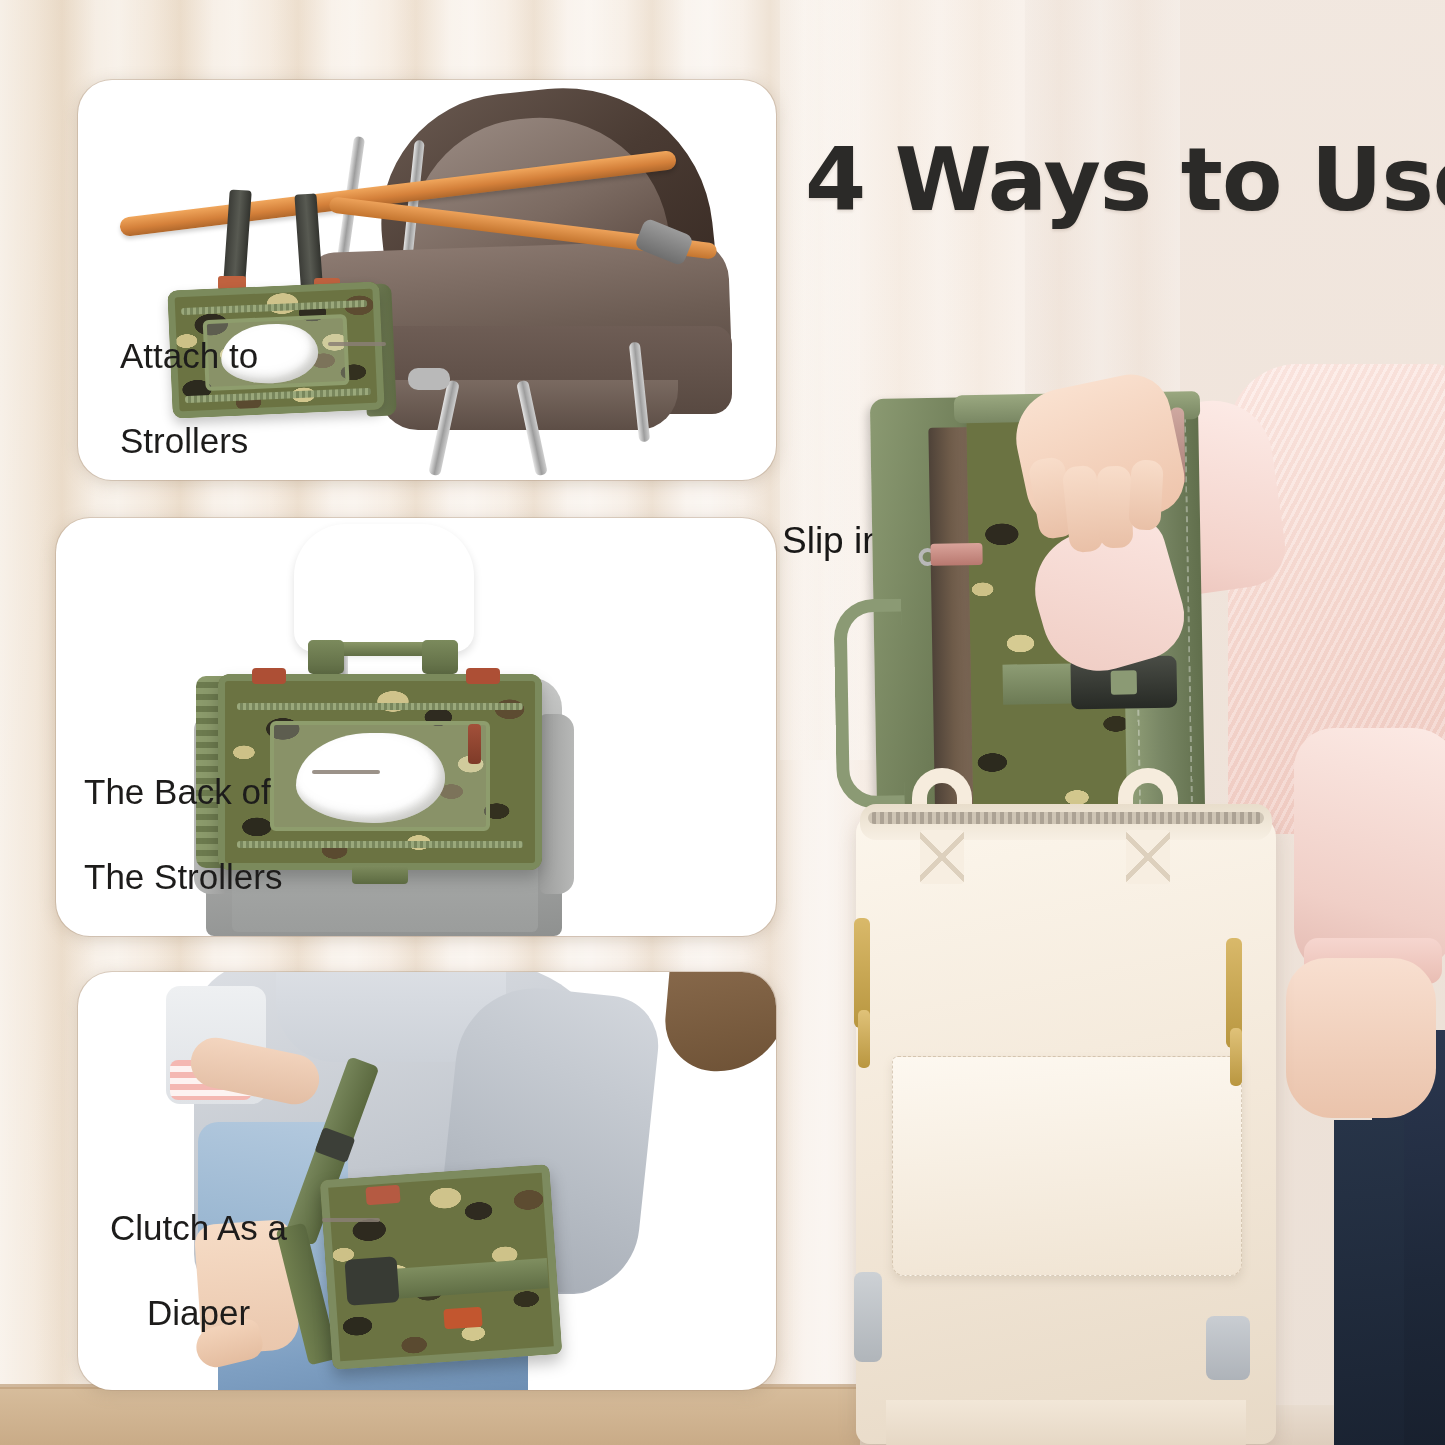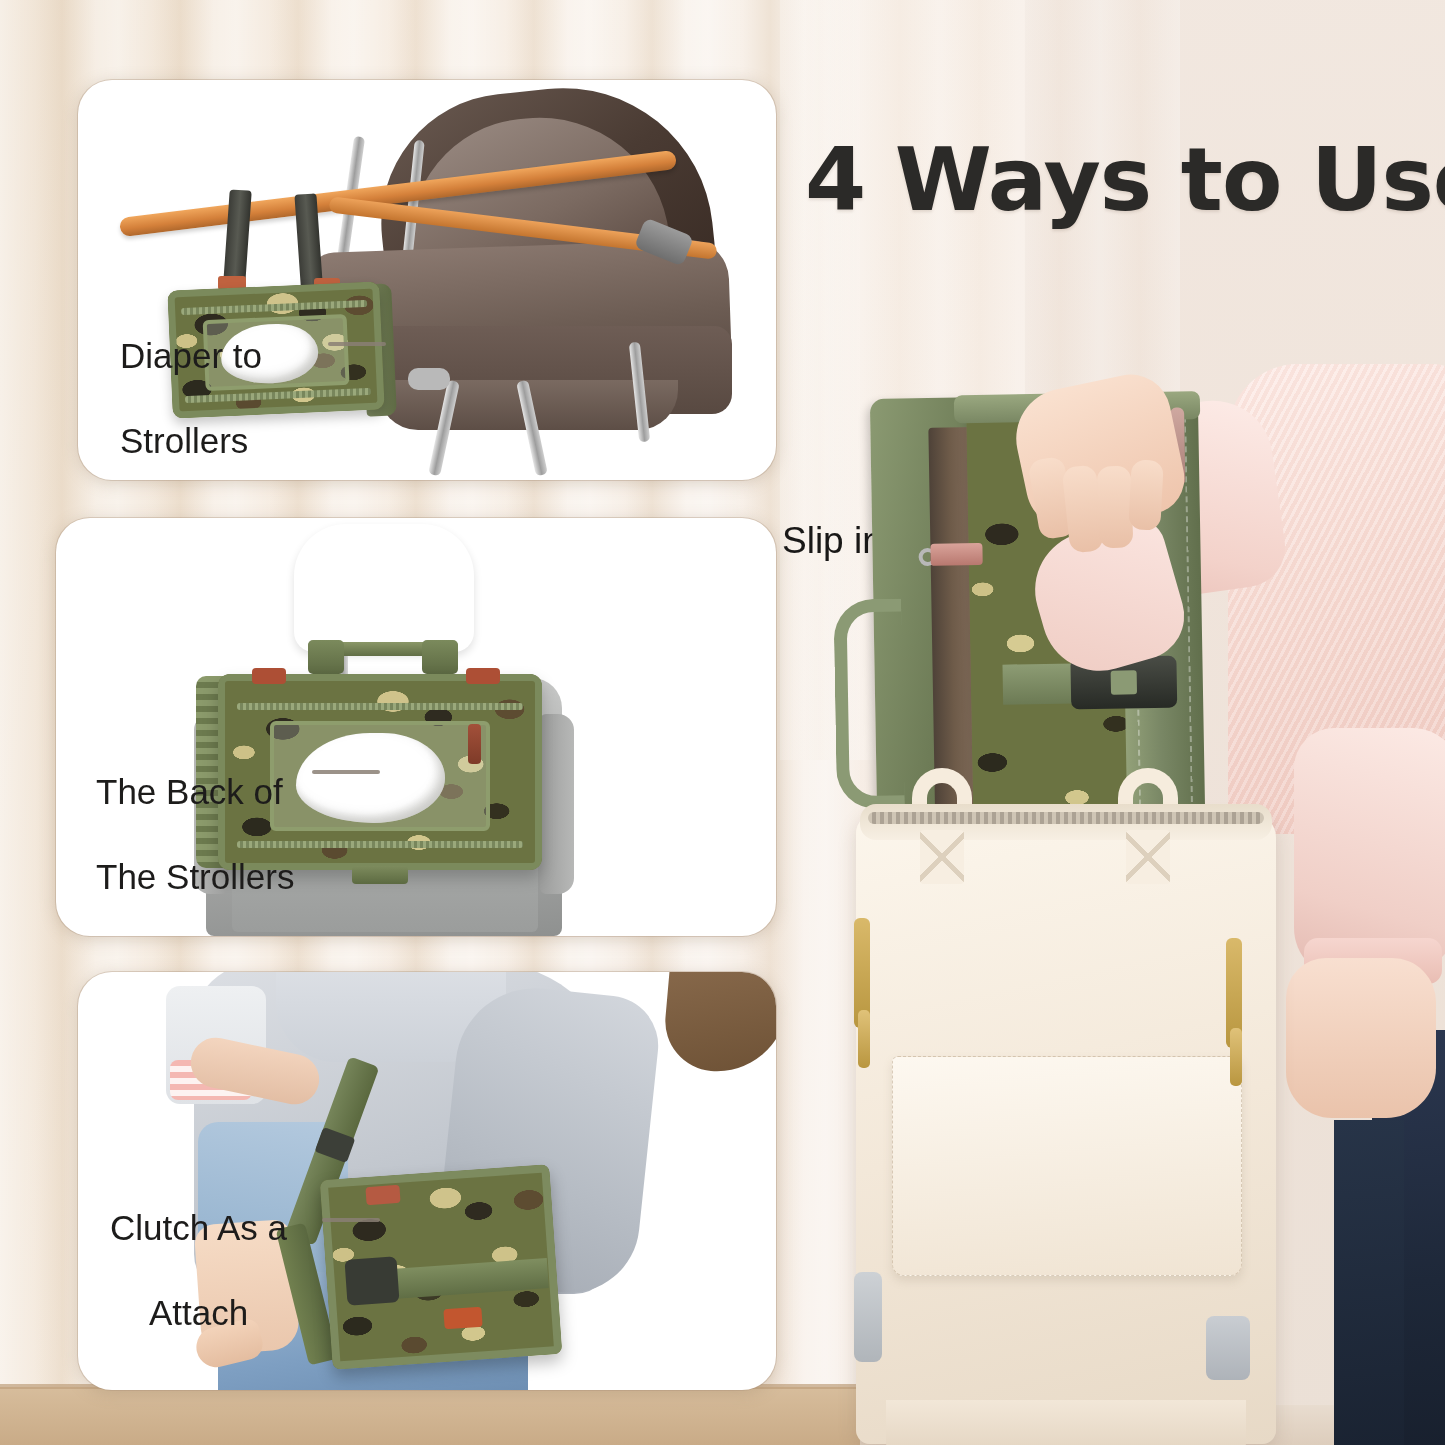--- a/index.html
+++ b/index.html
@@ -51,21 +51,21 @@
   #panel2 { left:56px; top:518px; width:720px; height:418px; }
   #panel3 { left:78px; top:972px; width:698px; height:418px; }
 
   .caption {
     position:absolute; z-index:6;
     color:#1d1c1b; font-size:35px; line-height:1.22; font-weight:300;
     font-family:"Liberation Sans", sans-serif;
     white-space:pre-line;
   }
   #cap1 { left:42px; top:212px; }
-  #cap2 { left:40px; top:210px; text-align:left; }
+  #cap2 { left:28px; top:210px; text-align:left; }
   #cap3 { left:32px; top:192px; }
   .cap-line2-center { display:block; text-align:center; }
 
   .dash { position:absolute; height:4px; background:#8a7f74; border-radius:2px; z-index:6; opacity:.85;}
   #dash1 { left:250px; top:262px; width:58px; }
   #dash2 { left:256px; top:252px; width:68px; }
   #dash3 { left:244px; top:246px; width:58px; }
 
   
   .side-label {
@@ -382,21 +382,21 @@
   <div class="p1-bag">
     <div class="camo"></div>
     <div class="zipper" style="top:14%"></div>
     <div class="bag-window"></div>
     <div class="tissue"></div>
     <div class="zipper" style="bottom:12%"></div>
     <div class="bag-border"></div>
   </div>
 
   <div class="caption" id="cap1">
-    <span>Diaper to</span><br>
+    <span>Attach to</span><br>
     <span>Strollers</span>
   </div>
   <div class="dash" id="dash1"></div>
 </div>
 
 <div class="panel" id="panel2">
   <div class="p2-headrest"></div>
   <div class="p2-hr-post l"></div>
   <div class="p2-hr-post r"></div>
   <div class="p2-seatback"></div>
@@ -447,21 +447,21 @@
     <div class="camo"></div>
     <div class="p3-clutchrim"></div>
   </div>
   <div class="p3-buckle-strap"></div>
   <div class="p3-buckle"></div>
   <div class="p3-redtab"></div>
   <div class="p3-redtab2"></div>
 
   <div class="caption" id="cap3">
     <span>Clutch As a</span><br>
-    <span class="cap-line2-center">Attach</span>
+    <span class="cap-line2-center">Diaper</span>
   </div>
   <div class="dash" id="dash3"></div>
 </div>
 
 <div class="side-label">Slip into the Diaper Bag</div>
 <div class="vline"></div>
 
 <div class="rs">
   <div class="rs-torso"></div>
   <div class="rs-torso-tex"></div>

